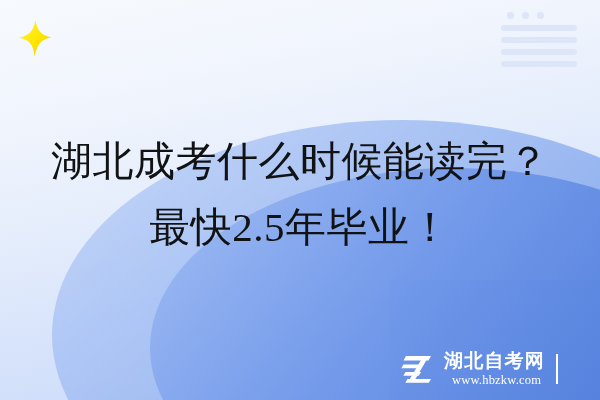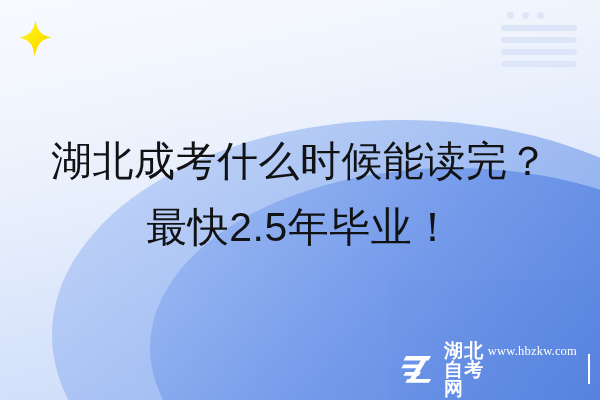--- a/index.html
+++ b/index.html
@@ -107,55 +107,57 @@
     top: 128px;
     text-align: center;
     color: #111214;
     font-size: 41px;
     line-height: 66px;
     letter-spacing: 0.5px;
     white-space: nowrap;
   }
   .headline .line {
     display: block;
+    font-family: Liberation Serif, serif;
   }
 
   
   .logo {
     position: absolute;
     left: 401px;
     top: 349px;
     display: flex;
     align-items: center;
     height: 40px;
   }
   .logo-mark {
     width: 36px;
     height: 32px;
     margin-right: 7px;
     flex: 0 0 auto;
   }
   .logo-text {
     display: flex;
-    flex-direction: row;
+    flex-direction: column;
     justify-content: center;
     line-height: 1;
   }
   .logo-cn {
     color: #ffffff;
     font-size: 19px;
     font-weight: bold;
     letter-spacing: 1.2px;
   }
   .logo-url {
     color: #ffffff;
     font-size: 12.5px;
     letter-spacing: 0.2px;
     margin-top: 4px;
     font-family: "Liberation Serif", "DejaVu Serif", serif;
+    margin-left: 8px;
   }
   .logo-divider {
     width: 2px;
     height: 30px;
     background: #ffffff;
     margin: 0 10px 0 11px;
     flex: 0 0 auto;
   }
   .logo-tag {
     color: #ffffff;

